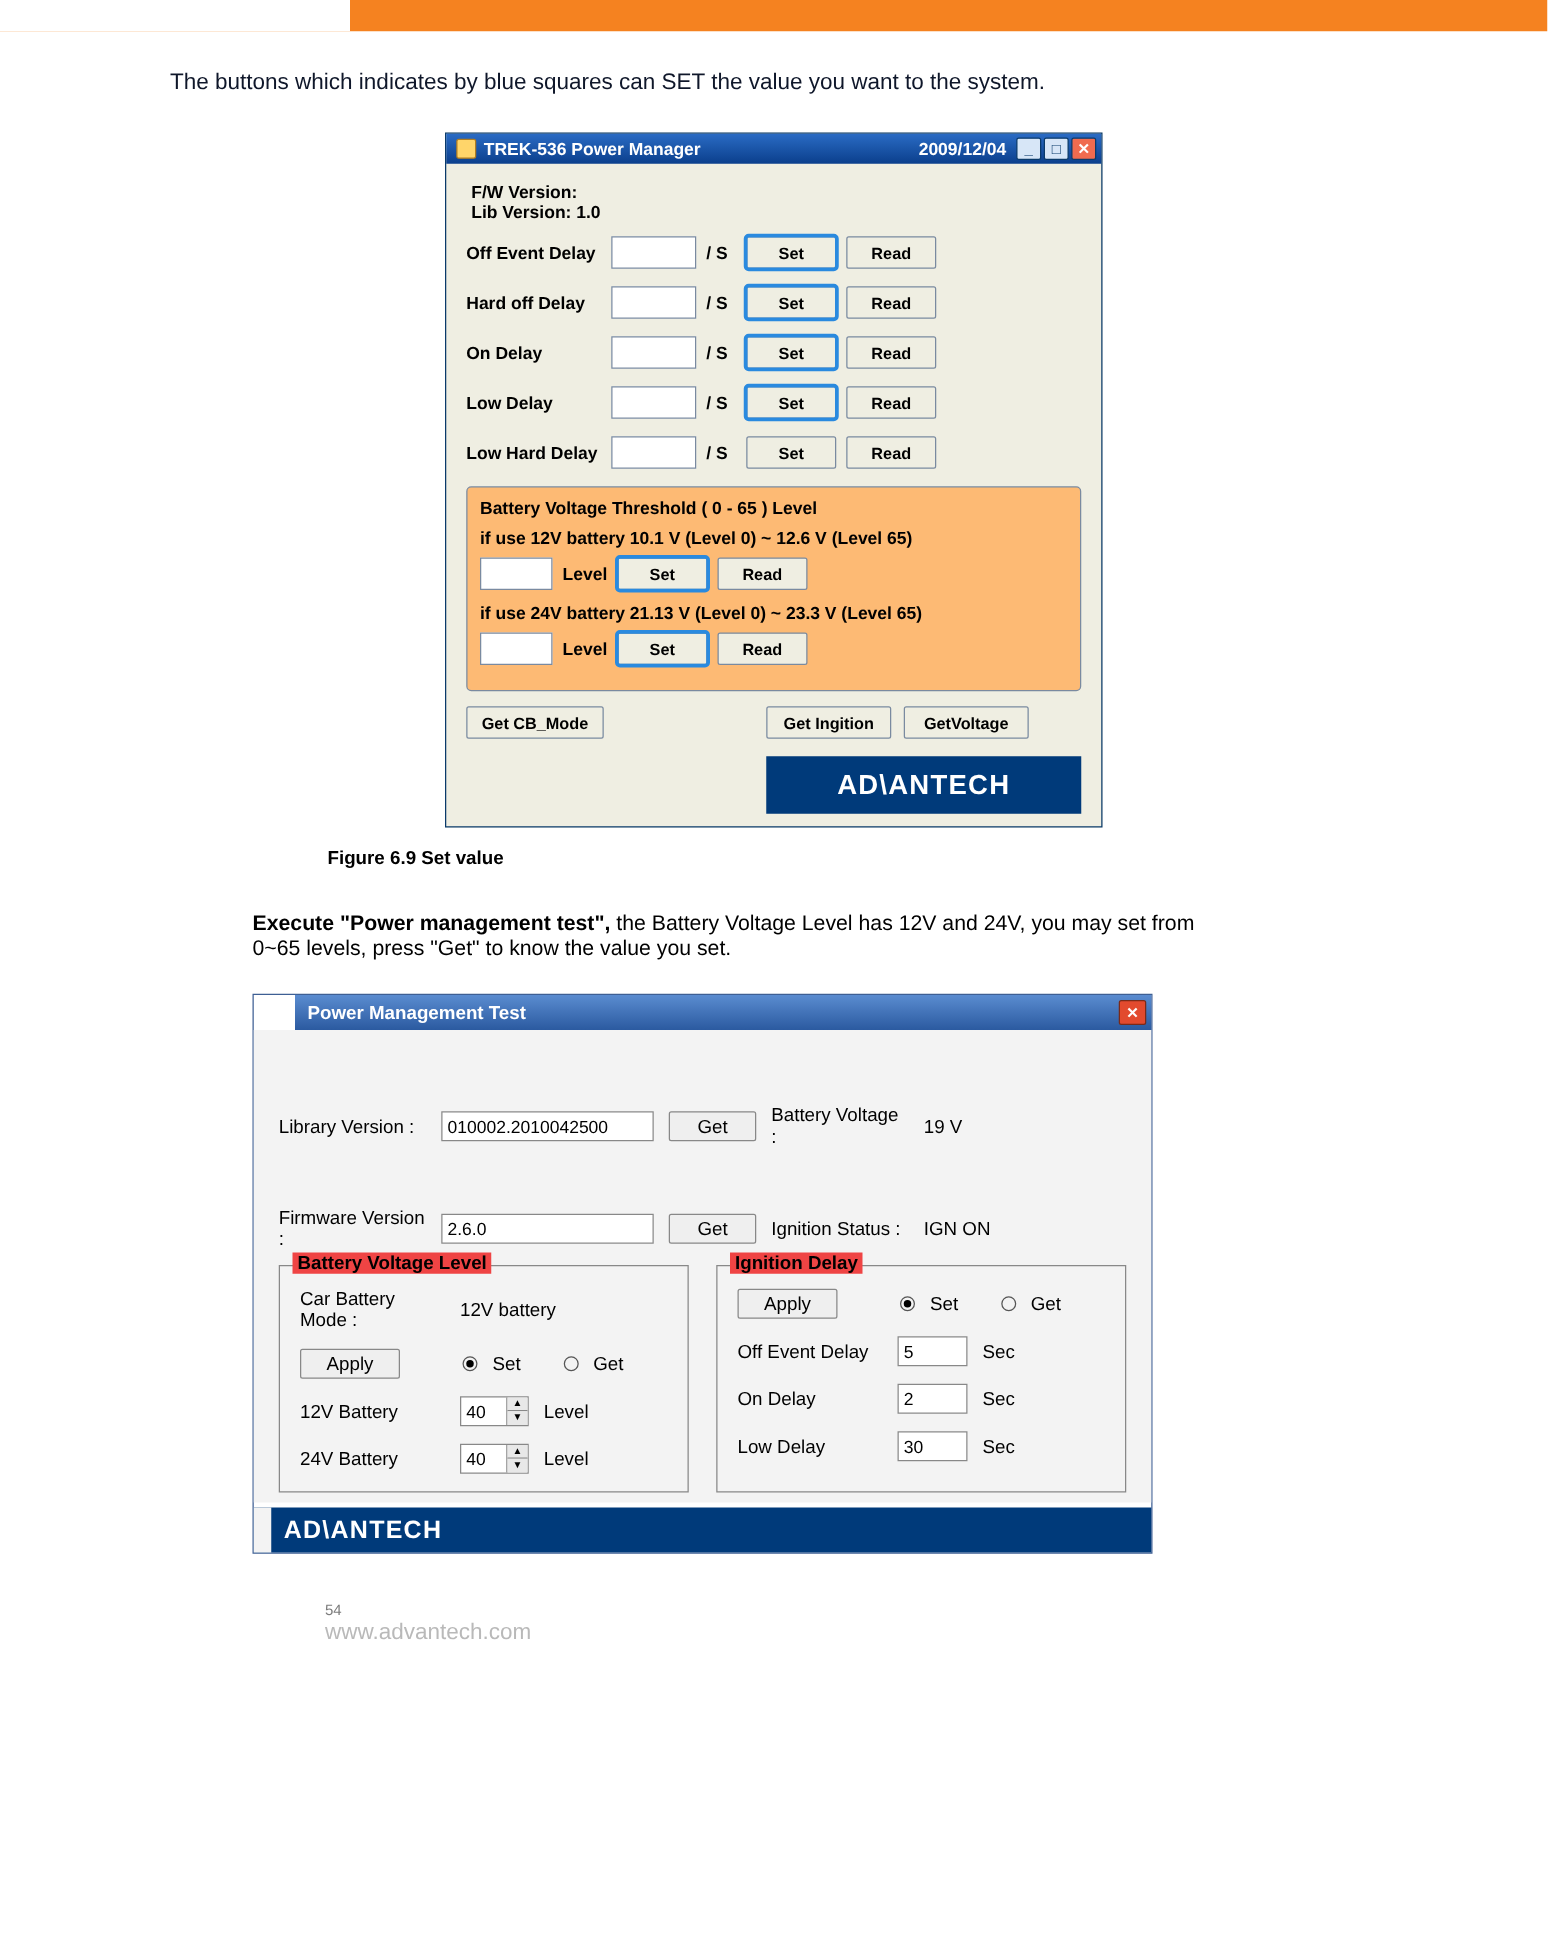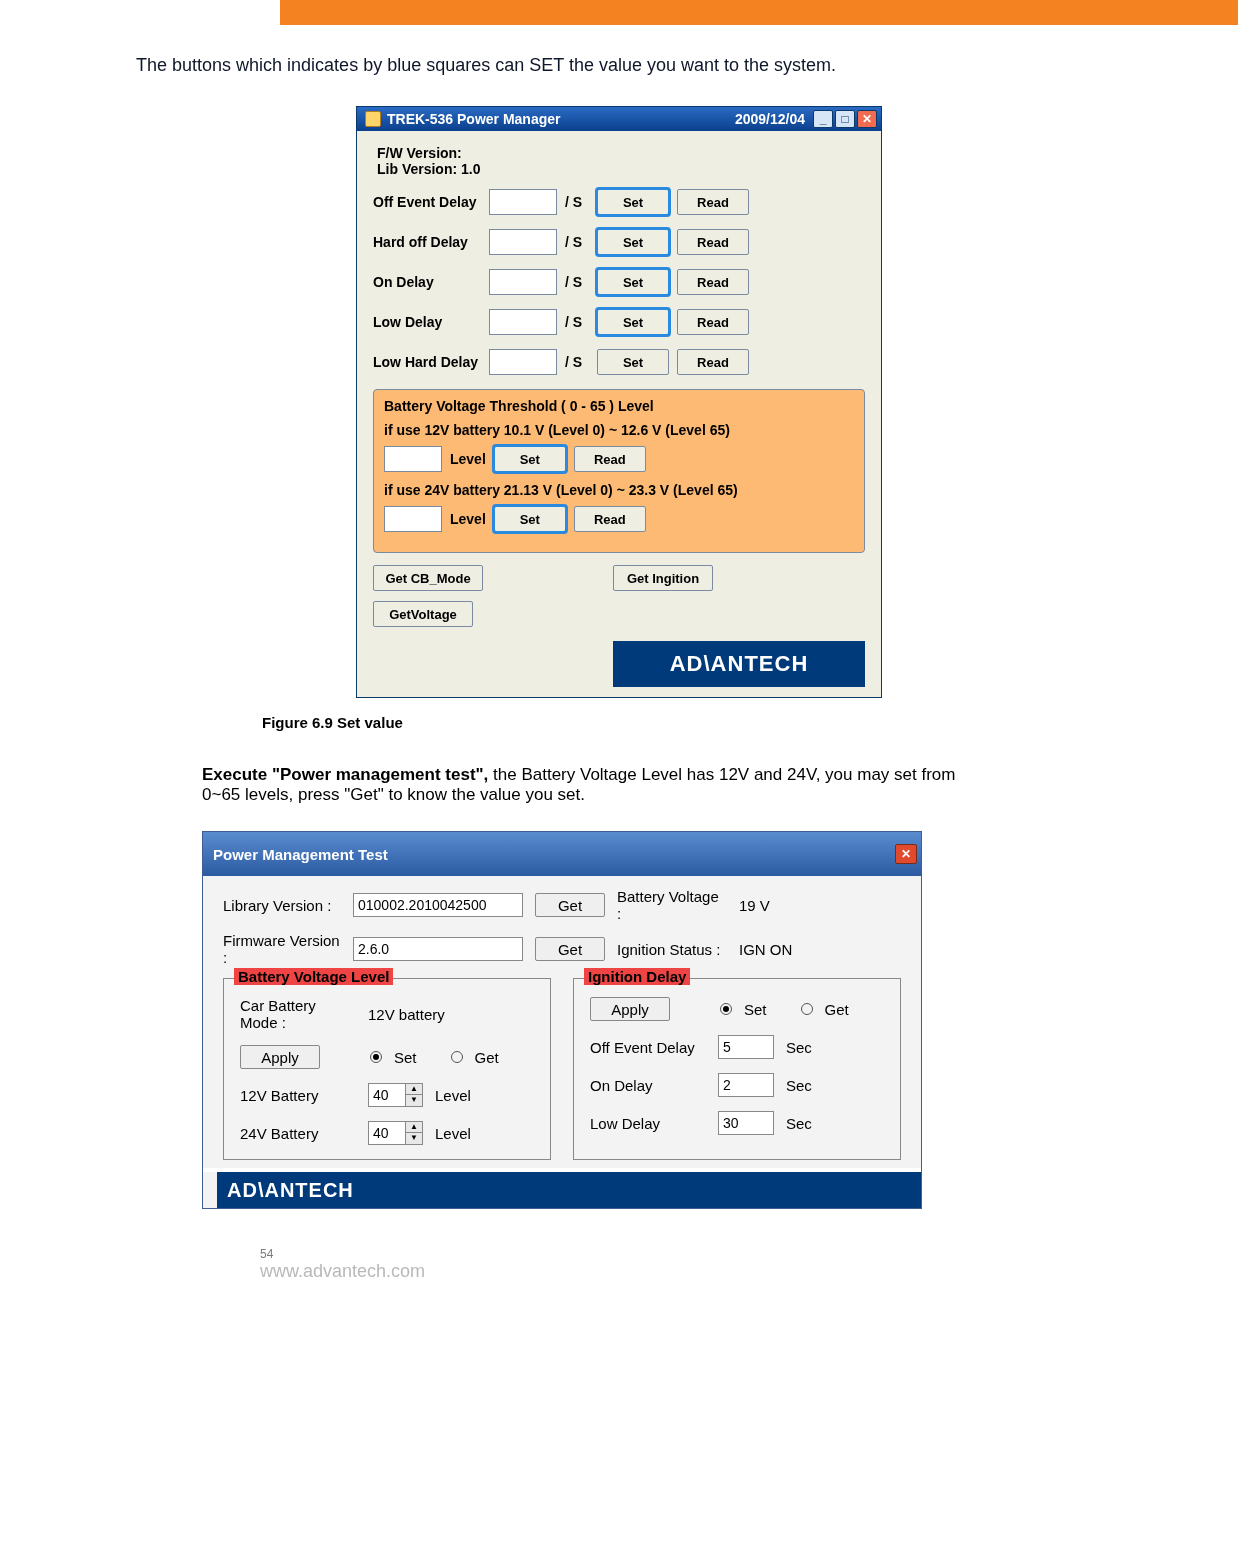--- a/index.html
+++ b/index.html
@@ -26,31 +26,31 @@
   .delay-row .unit { font-weight:bold; width:24px; text-align:left; }
   .btn { height:26px; min-width:72px; border:1px solid #7a8aa0; background:#efeee2; display:flex; align-items:center; justify-content:center; font-weight:bold; font-size:13px; border-radius:2px; }
   .btn.blue { outline:3px solid #2a8adf; outline-offset:-1px; }
   .panel { border:1px solid #7a8aa0; border-radius:4px; margin:8px 4px 10px 4px; padding:8px 8px 10px 10px; background:#fdba74; }
   .panel .ptitle { font-weight:bold; font-size:14px; margin-bottom:8px; }
   .panel .pdesc { font-weight:bold; font-size:14px; margin:0 0 8px 0; }
   .panel .prow { display:flex; align-items:center; gap:8px; margin-bottom:10px; }
   .panel .prow .sm-inp { width:58px; height:26px; border:1px solid #7a8aa0; background:#fff; }
   .panel .prow .lvl { font-weight:bold; }
   .bottom-area { display:flex; gap:14px; padding:2px 4px 4px 4px; flex-wrap:wrap; }
-  .bottom-area .left-col { display:flex; flex-direction:column; gap:10px; }
+  .bottom-area .left-col { display:flex; flex-direction:row; gap:10px; }
   .bottom-area .logo { width:252px; height:46px; background:#003a7a; color:#fff; display:flex; align-items:center; justify-content:center; font-weight:bold; font-size:22px; letter-spacing:1px; margin-left:auto; }
   .caption1 { text-align:center; font-weight:bold; font-size:15px; margin:0 0 34px 132px; width:526px; text-align:left; }
   .para2 { margin:0 0 26px 72px; font-size:17px; max-width:790px; }
   .para2 .bold { font-weight:bold; }
   .win2 { width:720px; margin:0 0 0 72px; border:1px solid #3e5f94; font-size:15px; font-family: "Times New Roman", serif; }
   .win2 .hint { height:20px; background:#e6eef8; border-bottom:1px solid #7a8aa0; font-size:12px; padding-left:6px; color:#333; font-family:Arial; }
-  .win2 .titlebar2 { height:44px; background:linear-gradient(#5a8cd0,#2b5aa0); color:#fff; display:flex; align-items:center; padding:0 4px 0 10px; font-weight:bold; font-family:Arial; font-size:15px; }
+  .win2 .titlebar2 { height:28px; background:linear-gradient(#5a8cd0,#2b5aa0); color:#fff; display:flex; align-items:center; padding:0 4px 0 10px; font-weight:bold; font-family:Arial; font-size:15px;margin-left:33px; }
   .win2 .titlebar2 .close2 { margin-left:auto; width:22px; height:20px; background:#e24a2e; color:#fff; display:flex; align-items:center; justify-content:center; border:1px solid #7a2a18; border-radius:2px; font-size:12px; }
   .win2 .body2 { background:#f3f3f3; padding:12px 20px 8px 20px; }
-  .row2a { display:flex; align-items:center; gap:12px; margin-bottom:10px; }
+  .row2a { display:flex; align-items:center; gap:12px; margin-bottom:10px;margin-top:48px; }
   .row2a .lbl2 { width:118px; }
   .row2a .fld2 { width:170px; height:24px; border:1px solid #888; background:#fff; font-size:14px; padding:2px 4px; display:flex; align-items:center; font-family:Arial; }
   .btn2 { width:70px; height:24px; border:1px solid #888; background:#efefef; display:flex; align-items:center; justify-content:center; border-radius:2px; }
   .info2 { width:110px; }
   .val2 { }
   .groups2 { display:flex; gap:22px; margin-top:12px; }
   .group2 { border:1px solid #888; position:relative; padding:18px 16px 14px 16px; flex:1; background:#f3f3f3; }
   .group2 .gtitle { position:absolute; top:-11px; left:10px; background:#ef4444; padding:0 4px; font-weight:bold; }
   .grow { display:flex; align-items:center; gap:12px; margin-bottom:14px; }
   .grow .gl { width:116px; }

